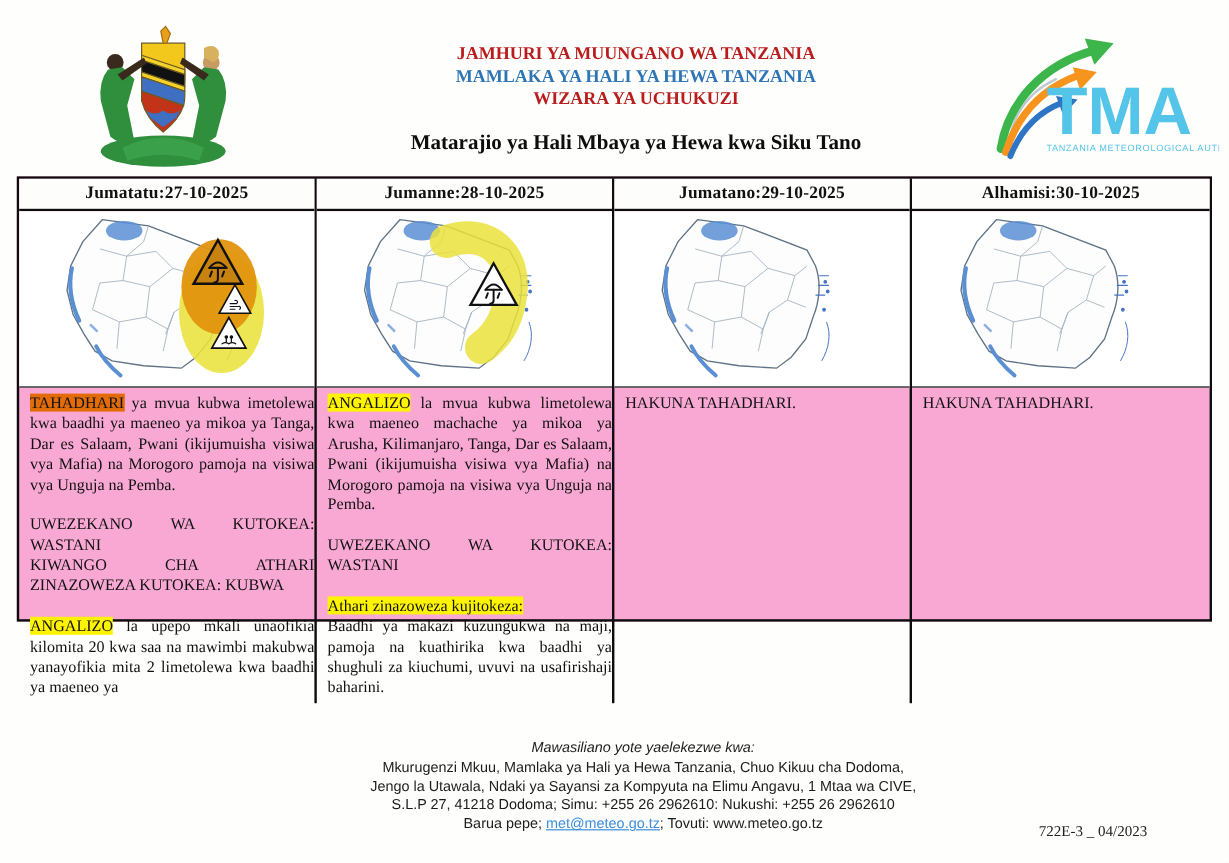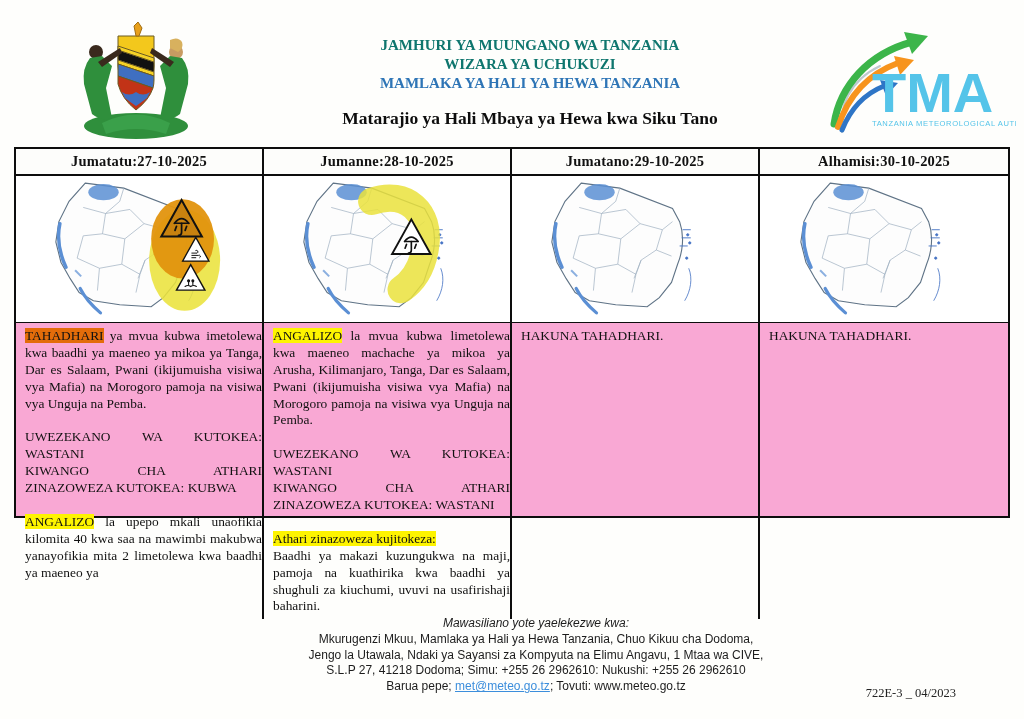--- a/index.html
+++ b/index.html
@@ -3,21 +3,21 @@
 <meta charset="utf-8">
 <style>
   html,body{margin:0;padding:0;background:#ffffff;}
   .page{
     position:relative;width:1024px;height:719px;background:#fefefc;
     font-family:"Liberation Serif", serif;color:#111;overflow:hidden;
   }
   
   .coat{position:absolute;left:62px;top:20px;width:148px;height:122px;}
   .hdr-text{position:absolute;left:240px;top:36px;width:580px;text-align:center;}
-  .hdr-line{font-weight:bold;font-size:15px;line-height:1.25;color:#0f766e;}
+  .hdr-line{font-weight:bold;font-size:15px;line-height:1.25;color:#b91c1c;}
   .hdr-line.blue{color:#2e75b6;}
   .doc-title{font-weight:bold;font-size:17.5px;margin-top:16px;color:#0d0d0d;}
   .tma{position:absolute;left:820px;top:28px;width:196px;height:112px;}
   .tma-text{font-family:"Liberation Sans",sans-serif;font-weight:bold;fill:#55c4e9;}
   .tma-sub{font-family:"Liberation Sans",sans-serif;fill:#55c4e9;letter-spacing:.6px;}
   
   .fc-table{
     position:absolute;left:14px;top:147px;width:996px;height:371px;
     display:grid;grid-template-columns:repeat(4,1fr);
     border:2.5px solid #0d0d0d;background:#f9a8d4;box-sizing:border-box;
@@ -73,22 +73,22 @@
       <path d="M36,42 L58,28 l2,5 -20,14 Z" fill="#3a2a1d"></path>
       <circle cx="114" cy="32" r="7" fill="#c89b62"></circle>
       <path d="M120,38 q8,10 6,26 l-8,30 q-10,8 -20,4 l6,-30 -6,-22 10,-10 Z" fill="#2f8f3c"></path>
       <path d="M112,42 L90,28 l-2,5 20,14 Z" fill="#3a2a1d"></path>
       <path d="M108,20 q8,-4 12,2 q2,6 -4,10 l-8,-4 Z" fill="#d8b15e"></path>
     </g>
   </svg>
 
   <div class="hdr-text">
     <div class="hdr-line">JAMHURI YA MUUNGANO WA TANZANIA</div>
+    <div class="hdr-line blue">MAMLAKA YA HALI YA HEWA TANZANIA</div>
     <div class="hdr-line">WIZARA YA UCHUKUZI</div>
-    <div class="hdr-line blue">MAMLAKA YA HALI YA HEWA TANZANIA</div>
     <div class="doc-title">Matarajio ya Hali Mbaya ya Hewa kwa Siku Tano</div>
   </div>
 
   <svg class="tma" viewBox="0 0 196 112">
     <g fill="none" stroke-linecap="round">
       <path d="M16,100 C14,78 24,50 52,34" stroke="#bfc8cf" stroke-width="2"></path>
       <path d="M22,104 C18,80 30,52 60,38" stroke="#bfc8cf" stroke-width="2"></path>
       <path d="M14,96 C20,58 48,26 92,14" stroke="#3cb54a" stroke-width="7"></path>
       <path d="M18,99 C28,68 48,46 78,35" stroke="#f7941d" stroke-width="6"></path>
       <path d="M22,102 C30,82 44,66 64,58" stroke="#2e75c6" stroke-width="5"></path>
@@ -165,21 +165,21 @@
       <path d="M160.4,108.02000000000001 q2.8,-2.0999999999999996 5.6,0 q2.8,-2.0999999999999996 5.6,0"></path>
     </g>
   </g>
     </g>
   </svg>
         </div>
       <div class="col-body">
           <div class="para"><span class="hl-orange">TAHADHARI</span><span> ya mvua kubwa imetolewa kwa baadhi ya maeneo ya mikoa ya Tanga, Dar es Salaam, Pwani (ikijumuisha visiwa vya Mafia) na Morogoro pamoja na visiwa vya Unguja na Pemba.</span></div>
           <div class="para gap"><span>UWEZEKANO WA KUTOKEA: WASTANI</span></div>
           <div class="para"><span>KIWANGO CHA ATHARI ZINAZOWEZA KUTOKEA: KUBWA</span></div>
-          <div class="para gap"><span class="hl-yellow">ANGALIZO</span><span> la upepo mkali unaofikia kilomita 40 kwa saa na mawimbi makubwa yanayofikia mita 2 limetolewa kwa baadhi ya maeneo ya</span></div>
+          <div class="para gap"><span class="hl-yellow">ANGALIZO</span><span> la upepo mkali unaofikia kilomita 20 kwa saa na mawimbi makubwa yanayofikia mita 2 limetolewa kwa baadhi ya maeneo ya</span></div>
         </div>
     </div>
 
     <div class="fc-col">
       <div class="col-head">Jumanne:28-10-2025</div>
       <div class="col-map">
           <svg viewBox="0 0 230 142" width="236" height="144">
     <path d="M62,6 L100,11 L152,31 L159,44 C164,58 162,74 157,86 L151,104 L139,119 L127,128 L96,126 L70,122 L56,114 L47,100 L38,84 L33,64 L36,44 L46,24 Z" fill="#fdfdfd" stroke="#5f7386" stroke-width="1.1"></path>
     <g stroke="#9fb0c0" stroke-width="0.7" fill="none">
       <path d="M60,30 L82,36 L79,56 L60,58"></path>
@@ -221,21 +221,20 @@
       <path d="M134.25,66.42 l-1.4249999999999998,3.8"></path>
       <path d="M143.75,66.42 l-1.4249999999999998,3.8"></path>
     </g>
   </g>
     </g>
   </svg>
         </div>
       <div class="col-body">
           <div class="para"><span class="hl-yellow">ANGALIZO</span><span> la mvua kubwa limetolewa kwa maeneo machache ya mikoa ya Arusha, Kilimanjaro, Tanga, Dar es Salaam, Pwani (ikijumuisha visiwa vya Mafia) na Morogoro pamoja na visiwa vya Unguja na Pemba.</span></div>
           <div class="para gap"><span>UWEZEKANO WA KUTOKEA: WASTANI</span></div>
-          <div class="para"><span>KIWANGO CHA ATHARI ZINAZOWEZA KUTOKEA: WASTANI</span></div>
           <div class="para gap"><span class="hl-yellow">Athari zinazoweza kujitokeza:</span></div>
           <div class="para"><span>Baadhi ya makazi kuzungukwa na maji, pamoja na kuathirika kwa baadhi ya shughuli za kiuchumi, uvuvi na usafirishaji baharini.</span></div>
         </div>
     </div>
 
     <div class="fc-col">
       <div class="col-head">Jumatano:29-10-2025</div>
       <div class="col-map">
           <svg viewBox="0 0 230 142" width="236" height="144">
     <path d="M62,6 L100,11 L152,31 L159,44 C164,58 162,74 157,86 L151,104 L139,119 L127,128 L96,126 L70,122 L56,114 L47,100 L38,84 L33,64 L36,44 L46,24 Z" fill="#fdfdfd" stroke="#5f7386" stroke-width="1.1"></path>

